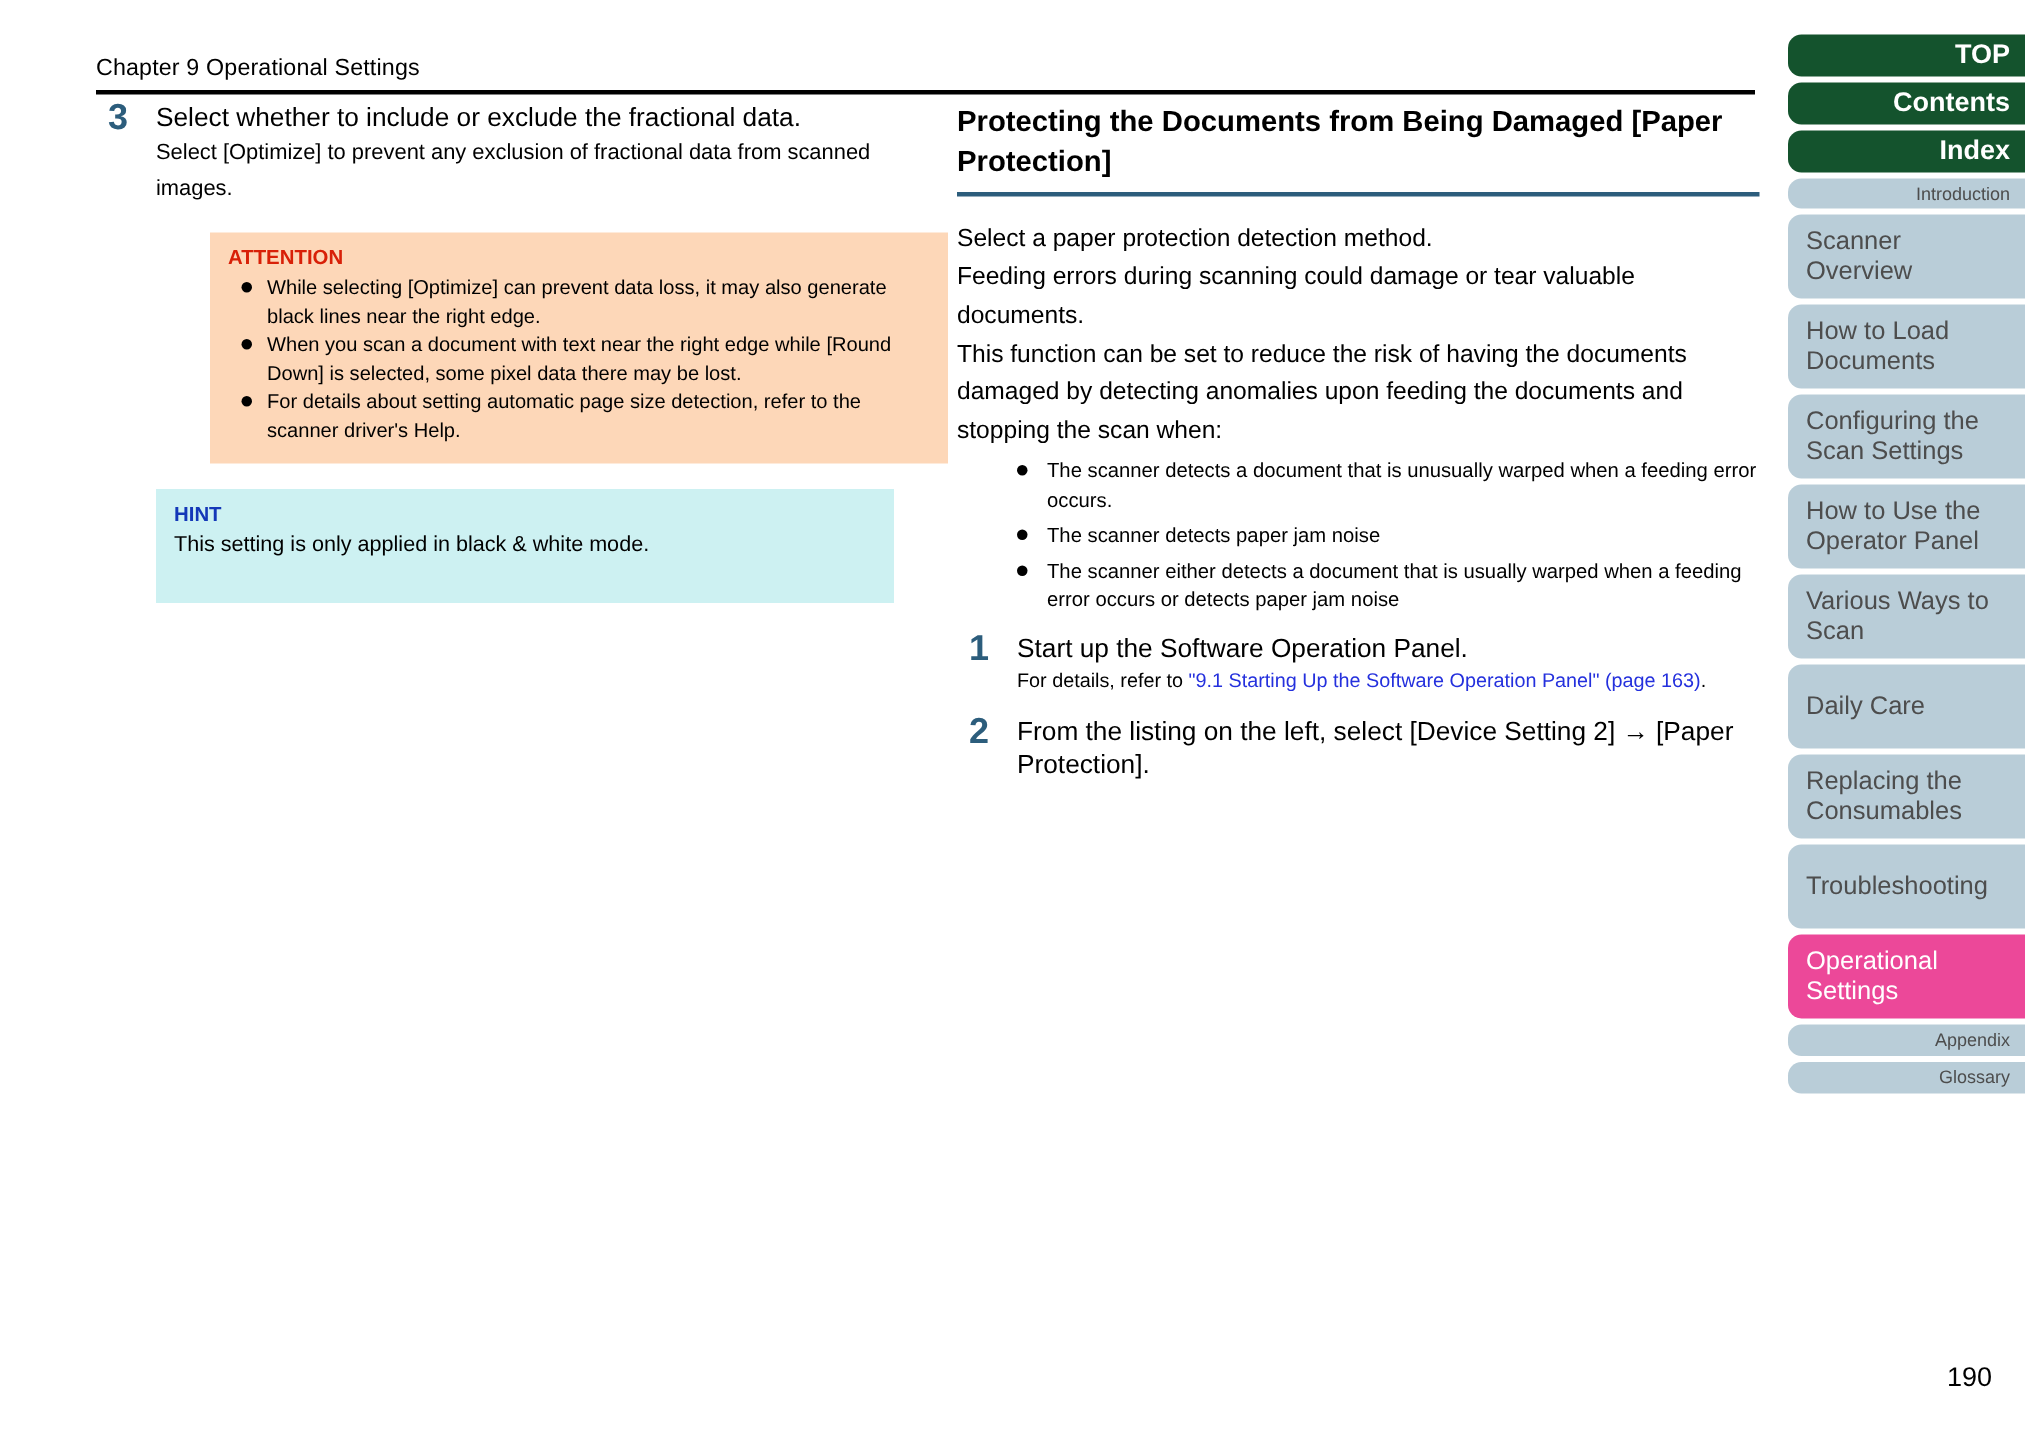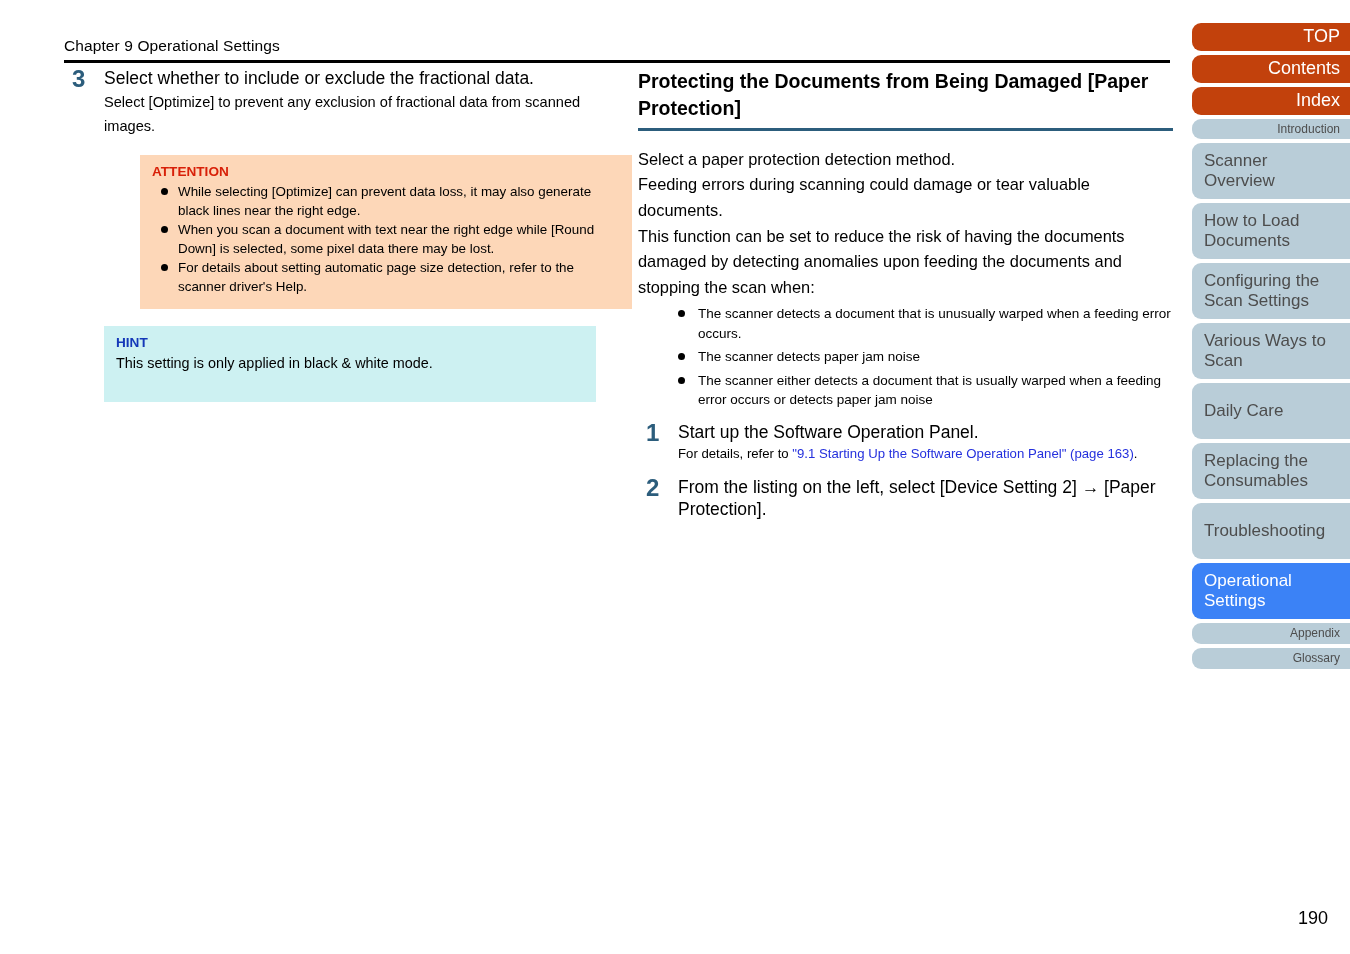--- a/index.html
+++ b/index.html
@@ -201,25 +201,26 @@
   .tab {
     width: 158px;
     box-sizing: border-box;
     border-radius: 9px 0 0 9px;
     margin-bottom: 4px;
     font-size: 17px;
     line-height: 1.22;
     padding: 5px 12px 5px 10px;
   }
   .tab.gray {
-    background: #c2410c;
+    background: #14532d;
     color: #ffffff;
     text-align: right;
     font-size: 18px;
     padding: 3px 10px 3px 10px;
+    font-weight: bold;
   }
   .tab.blue {
     background: #b9cdd8;
     color: #4d4d4d;
   }
   .tab.blue.center {
     text-align: right;
     font-size: 12px;
     padding: 3px 10px 3px 10px;
   }
@@ -229,21 +230,21 @@
     align-items: center;
     padding-left: 12px;
   }
   .tab.blue.one-line-left {
     min-height: 56px;
     display: flex;
     align-items: center;
     padding-left: 12px;
   }
   .tab.active {
-    background: #3b82f6;
+    background: #ec4899;
     color: #ffffff;
   }
 
   .page-number {
     position: absolute;
     right: 22px;
     top: 908px;
     font-size: 18px;
     color: #000;
     text-align: right;
@@ -315,20 +316,21 @@
   </div>
 
   <div class="sidebar">
     <div class="tab gray">TOP</div>
     <div class="tab gray">Contents</div>
     <div class="tab gray">Index</div>
     <div class="tab blue center">Introduction</div>
     <div class="tab blue two-line">Scanner Overview</div>
     <div class="tab blue two-line">How to Load Documents</div>
     <div class="tab blue two-line">Configuring the Scan Settings</div>
+    <div class="tab blue two-line">How to Use the Operator Panel</div>
     <div class="tab blue two-line">Various Ways to Scan</div>
     <div class="tab blue one-line-left">Daily Care</div>
     <div class="tab blue two-line">Replacing the Consumables</div>
     <div class="tab blue one-line-left">Troubleshooting</div>
     <div class="tab blue two-line active">Operational Settings</div>
     <div class="tab blue center">Appendix</div>
     <div class="tab blue center">Glossary</div>
   </div>
 
   <div class="page-number">190</div>

